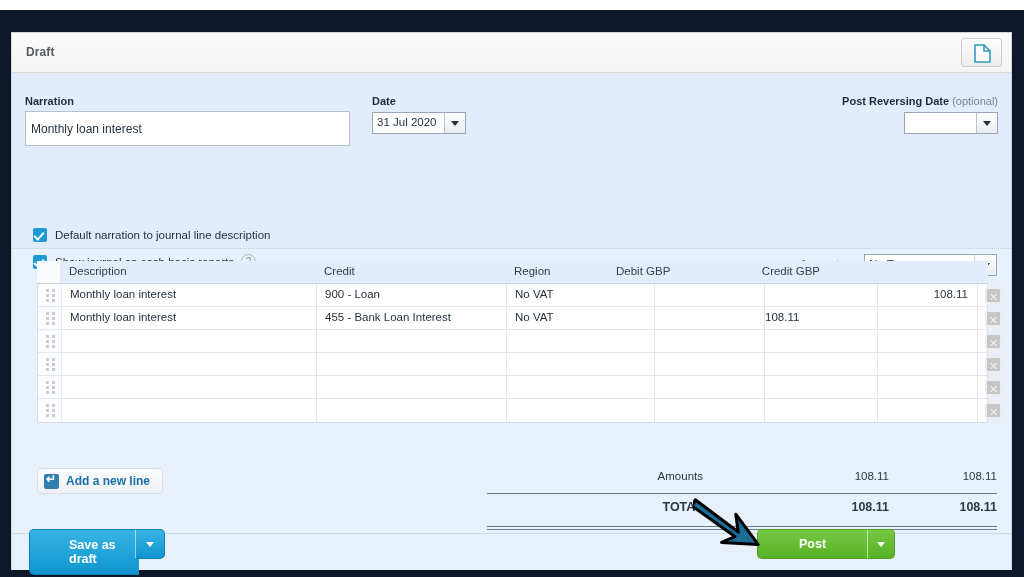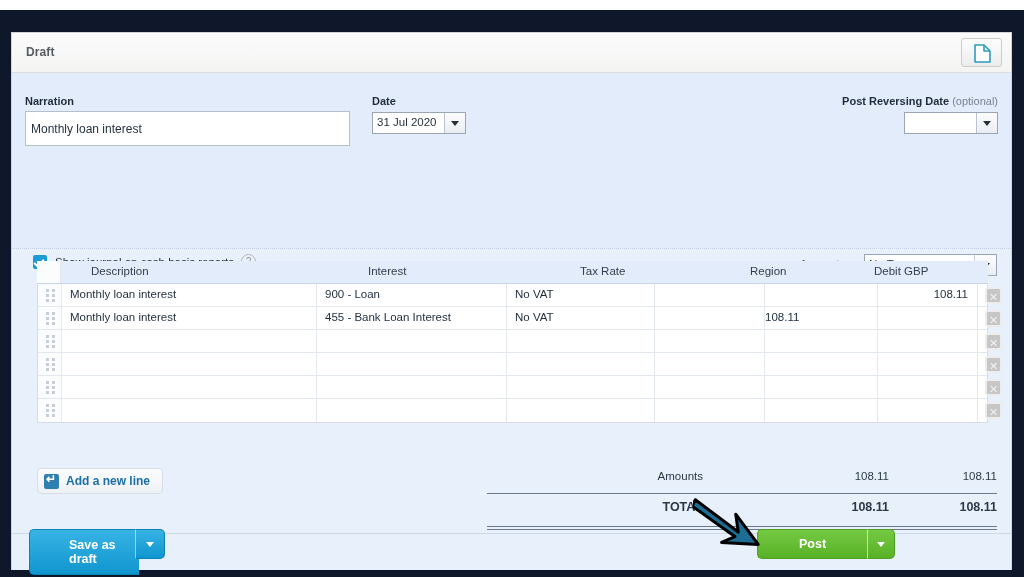--- a/index.html
+++ b/index.html
@@ -164,21 +164,20 @@
 
   
   .grid {
     position: absolute; left: 25px; top: 228px;
     width: 951px;
   }
   .grid-row { display: flex; height: 23px; align-items: stretch; }
   .grid-head {
     height: 23px; background: #e3ecfa;
     border-bottom: 1px solid #c9d4e4;
-    gap: 22px;
   }
   .grid-head .c {
     font-size: 11.5px; color: #33404d; padding-top: 4px;
   }
   .c { overflow: hidden; white-space: nowrap; }
   .c-handle { width: 24px; flex: none; position: relative; background: #fbfcfe; border-right:1px solid #e6eaf0; }
   .c-desc  { width: 255px; flex: none; padding-left: 8px; }
   .c-acct  { width: 190px; flex: none; padding-left: 8px; }
   .c-tax   { width: 148px; flex: none; padding-left: 8px; }
   .c-reg   { width: 110px; flex: none; padding-left: 8px; }
@@ -350,20 +349,24 @@
         <span>Post Reversing Date</span>
         <span class="soft">(optional)</span>
       </div>
       <div class="arev-wrap">
         <div class="val"></div>
         <div class="drop">
           <span class="caret"></span>
         </div>
       </div>
 
+      <div class="cb-row" id="cb-row-1">
+        <span class="cbox"></span>
+        <span>Default narration to journal line description</span>
+      </div>
 
       <div class="cb-row" id="cb-row-2">
         <span class="cbox"></span>
         <span>Show journal on cash basis reports</span>
         <span class="help-q">?</span>
       </div>
     </div>
 
     <div class="amounts-bar">
       <div id="amounts-label">Amounts are</div>
@@ -372,22 +375,21 @@
         <div class="drop">
           <span class="caret"></span>
         </div>
       </div>
     </div>
 
     <div class="grid">
       <div class="grid-row grid-head">
         <div class="c c-handle"></div>
         <div class="c c-desc">Description</div>
-        <div class="c c-acct">Interest</div>
-        <div class="c c-tax">Tax Rate</div>
+        <div class="c c-acct">Credit</div>
         <div class="c c-reg">Region</div>
         <div class="c c-deb">Debit GBP</div>
         <div class="c c-cred">Credit GBP</div>
         <div class="c c-del"></div>
       </div>
 
       <div class="grid-body" id="grid-body">
           <div class="grid-row">
             <div class="c c-handle">
               <span class="dots">

